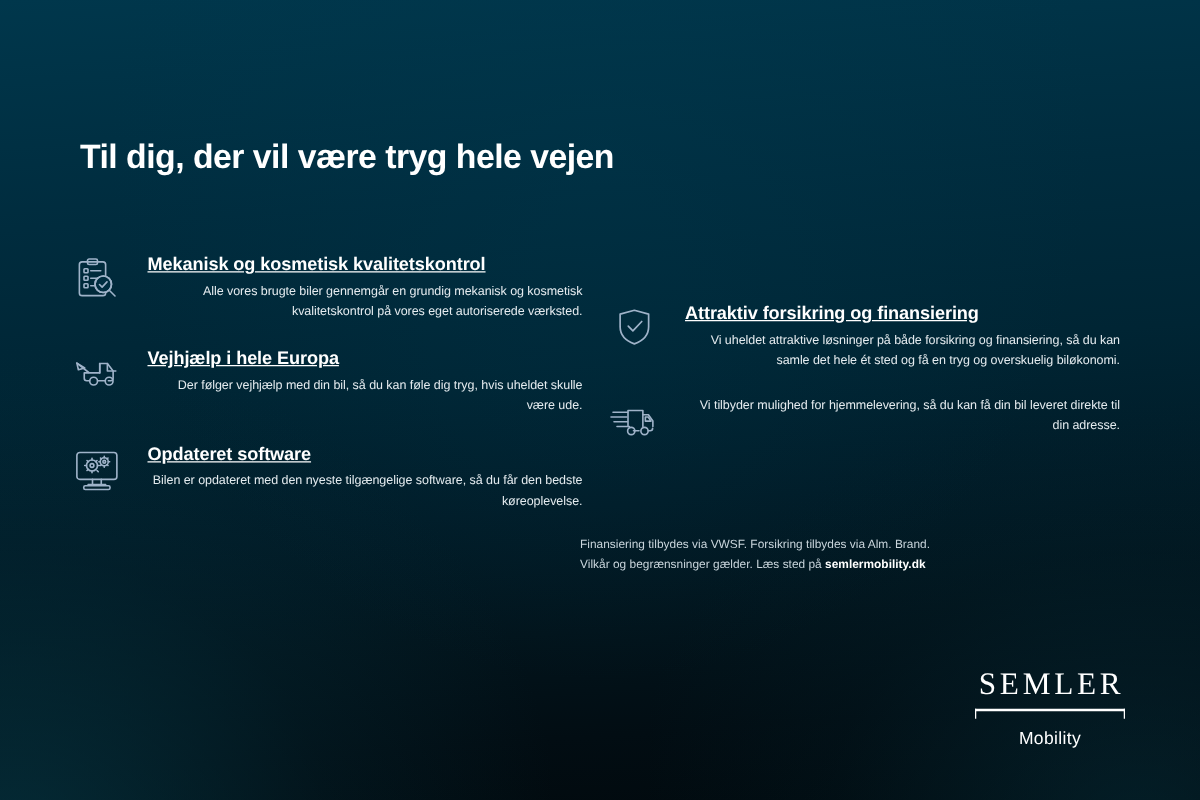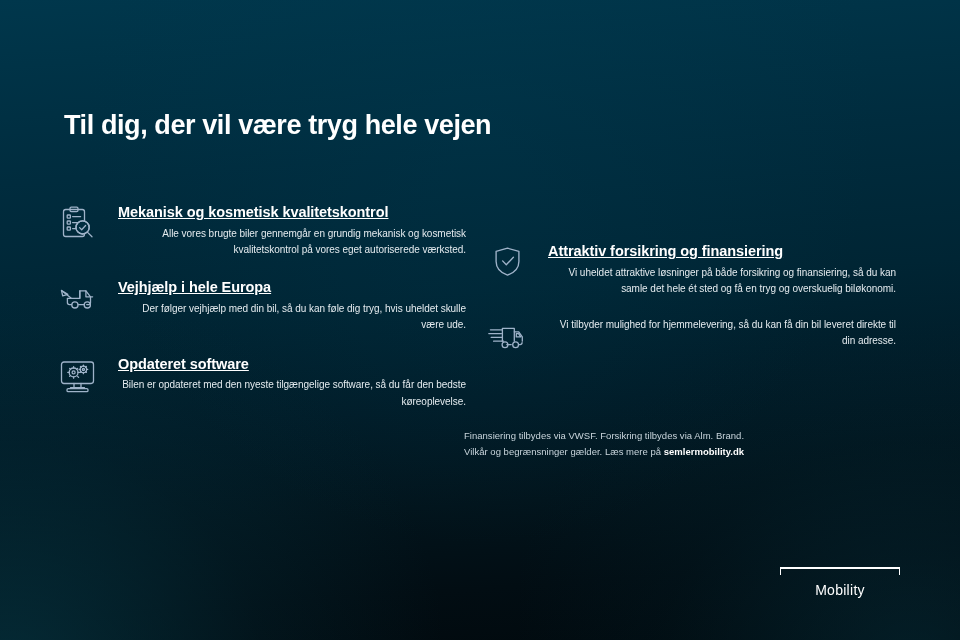--- a/index.html
+++ b/index.html
@@ -299,22 +299,23 @@
         </span>
         <div class="feature-body">Vi tilbyder mulighed for hjemmelevering, så du kan få din bil leveret direkte til din adresse.</div>
       </div>
 
     </div>
   </div>
 
   <div class="fineprint">
     <div>Finansiering tilbydes via VWSF. Forsikring tilbydes via Alm. Brand.</div>
     <div>
-      <span>Vilkår og begrænsninger gælder. Læs mere på </span><b>semlermobility.dk</b>
+      <span>Vilkår og begrænsninger gælder. Læs sted på </span><b>semlermobility.dk</b>
     </div>
   </div>
 
   <div class="logo">
+    <div class="logo-word">SEMLER</div>
     <div class="logo-rule"></div>
     <div class="logo-sub">Mobility</div>
   </div>
 
 </div>
 
 </body></html>

